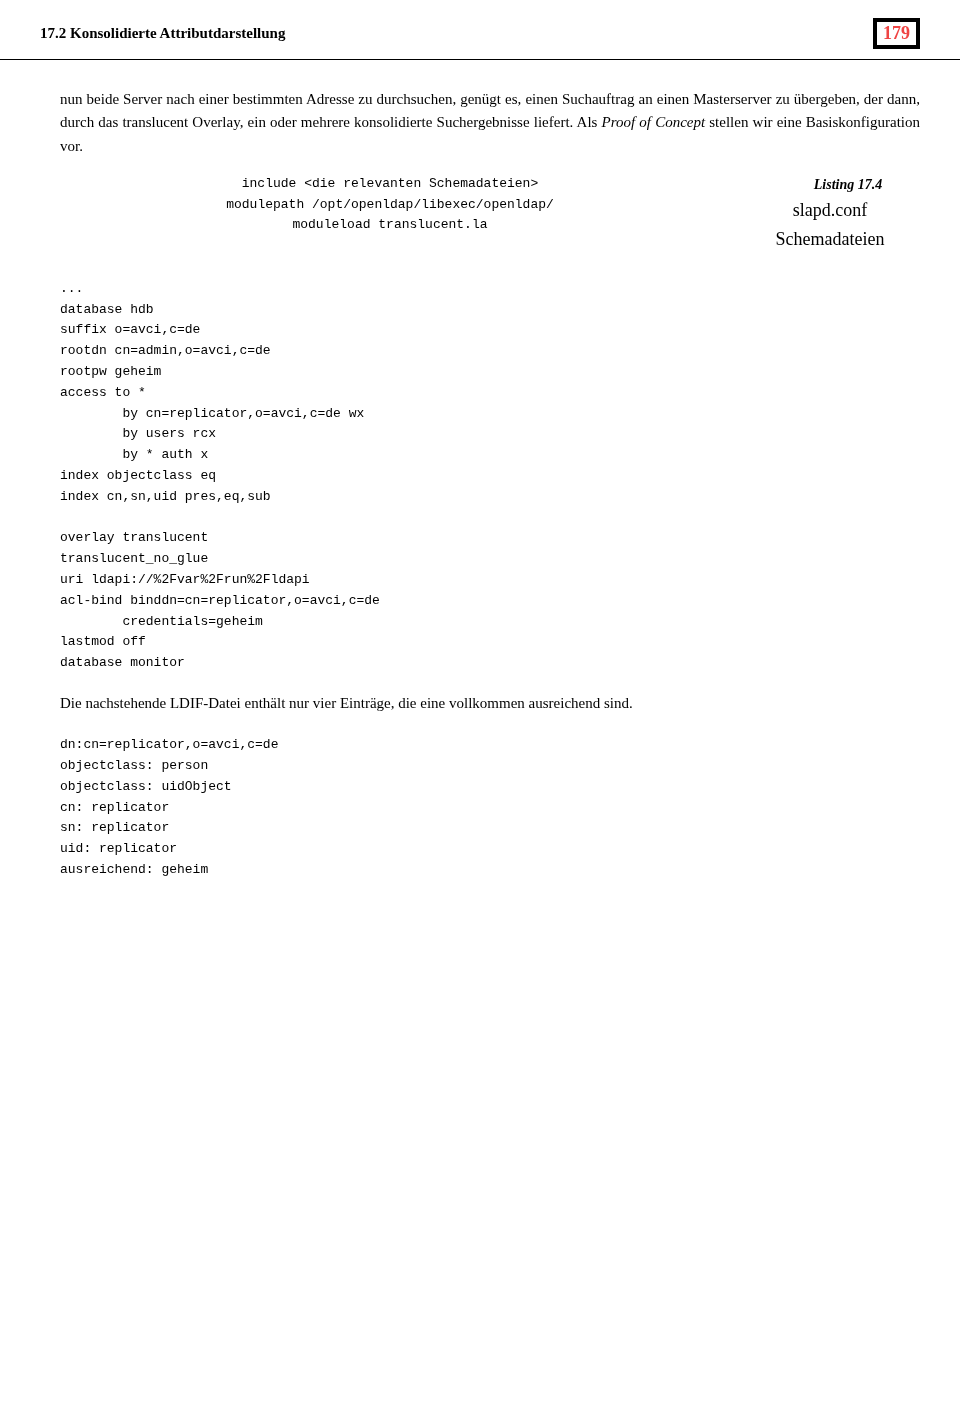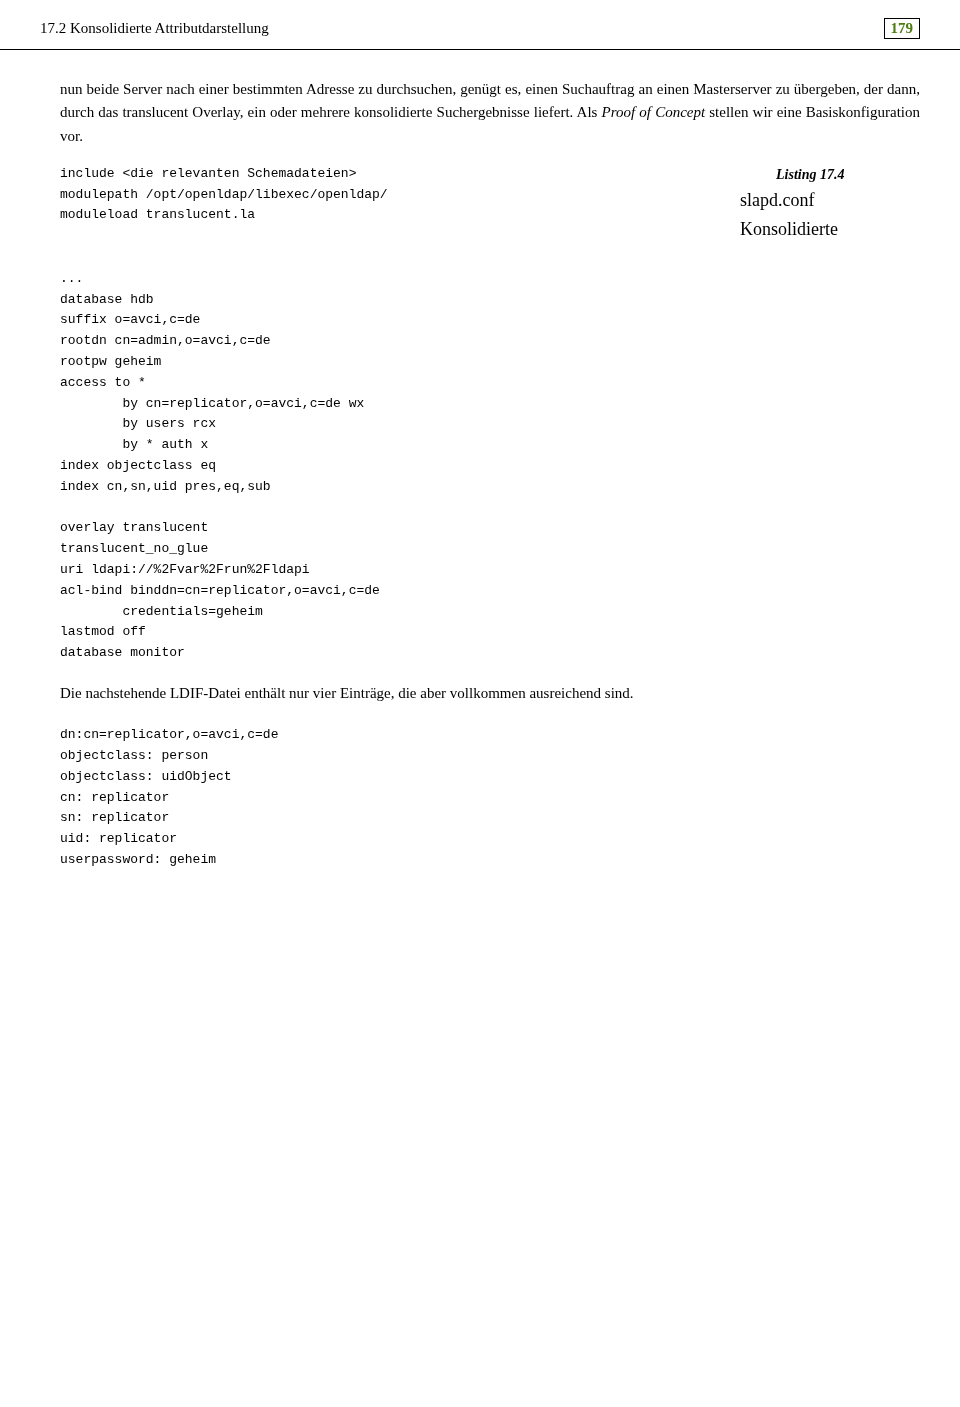--- a/index.html
+++ b/index.html
@@ -30,30 +30,30 @@
       display: flex;
       justify-content: space-between;
       align-items: center;
       padding: 18px 40px 10px 40px;
       border-bottom: 1px solid #000;
       margin-bottom: 28px;
     }
 
     .header-title {
       font-size: 15px;
-      font-weight: normal;
+      font-weight: bold;
       font-style: normal;
       color: #000;
     }
 
     .header-page-number {
-      font-size: 15px;
+      font-size: 18px;
       font-weight: bold;
-      color: #4d7c0f;
-      border: 1px solid #000000;
+      color: #ef4444;
+      border: 4px solid #000000;
       padding: 1px 6px;
     }
 
     
     .content {
       padding: 0 40px 40px 60px;
     }
 
     
     .body-text {
@@ -78,20 +78,21 @@
       white-space: pre;
       margin: 0;
     }
 
     
     .listing-row {
       display: flex;
       gap: 20px;
       margin-bottom: 24px;
       margin-top: 8px;
+      text-align: center;
     }
 
     .listing-code-col {
       flex: 1;
     }
 
     .listing-annotation-col {
       width: 180px;
       flex-shrink: 0;
       font-family: "Times New Roman", Times, serif;
@@ -146,21 +147,21 @@
 
     <div class="listing-row">
       <div class="listing-code-col">
         <div class="code-block code-section">include &lt;die relevanten Schemadateien&gt;
 modulepath /opt/openldap/libexec/openldap/
 moduleload translucent.la</div>
       </div>
       <div class="listing-annotation-col">
         <span class="listing-label">Listing 17.4</span>
         <span class="listing-sub">slapd.conf</span>
-        <span class="listing-sub">Konsolidierte</span>
+        <span class="listing-sub">Schemadateien</span>
       </div>
     </div>
 
     <div class="code-block code-section">...
 database hdb
 suffix o=avci,c=de
 rootdn cn=admin,o=avci,c=de
 rootpw geheim
 access to *
         by cn=replicator,o=avci,c=de wx
@@ -170,27 +171,27 @@
 index cn,sn,uid pres,eq,sub
 
 overlay translucent
 translucent_no_glue
 uri ldapi://%2Fvar%2Frun%2Fldapi
 acl-bind binddn=cn=replicator,o=avci,c=de
         credentials=geheim
 lastmod off
 database monitor</div>
 
-    <p class="body-text prose-section">Die nachstehende LDIF-Datei enthält nur vier Einträge, die aber vollkommen ausreichend sind.</p>
+    <p class="body-text prose-section">Die nachstehende LDIF-Datei enthält nur vier Einträge, die eine vollkommen ausreichend sind.</p>
 
     <div class="section-gap"></div>
     <div class="section-gap"></div>
     <div class="code-block code-section">dn:cn=replicator,o=avci,c=de
 objectclass: person
 objectclass: uidObject
 cn: replicator
 sn: replicator
 uid: replicator
-userpassword: geheim</div>
+ausreichend: geheim</div>
 
   </div>
 
 </div>
 
 </body></html>

